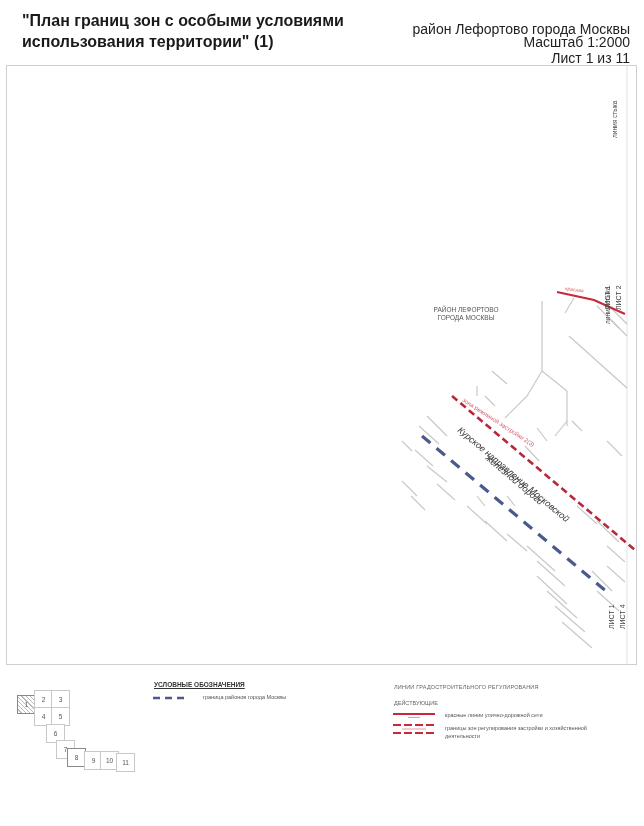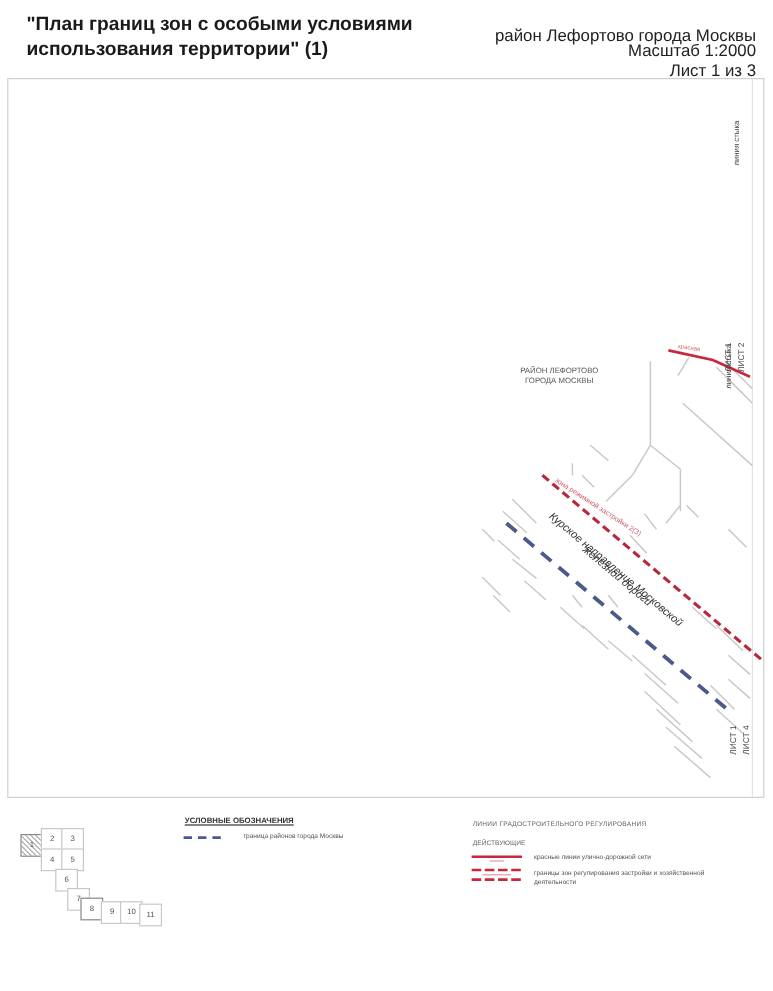--- a/index.html
+++ b/index.html
@@ -24,21 +24,21 @@
   </style>
 </head>
 <body>
 
 <div class="title">
   <div>"План границ зон с особыми условиями</div>
   <div>использования территории" (1)</div>
 </div>
 <div class="hdr-right district">район Лефортово города Москвы</div>
 <div class="hdr-right scale">Масштаб 1:2000</div>
-<div class="hdr-right sheet">Лист 1 из 3</div>
+<div class="hdr-right sheet">Лист 1 из 11</div>
 
 <div class="map-frame">
   <svg width="629" height="598" viewBox="0 0 629 598">
 
     <line x1="620" y1="0" x2="620" y2="598" stroke="#e2e2e2" stroke-width="1"></line>
 
     <g stroke="#c8c8c8" stroke-width="1.2" fill="none">
       <line x1="535" y1="235" x2="535" y2="305"></line>
       <line x1="535" y1="305" x2="520" y2="330"></line>
       <line x1="535" y1="305" x2="560" y2="325"></line>

